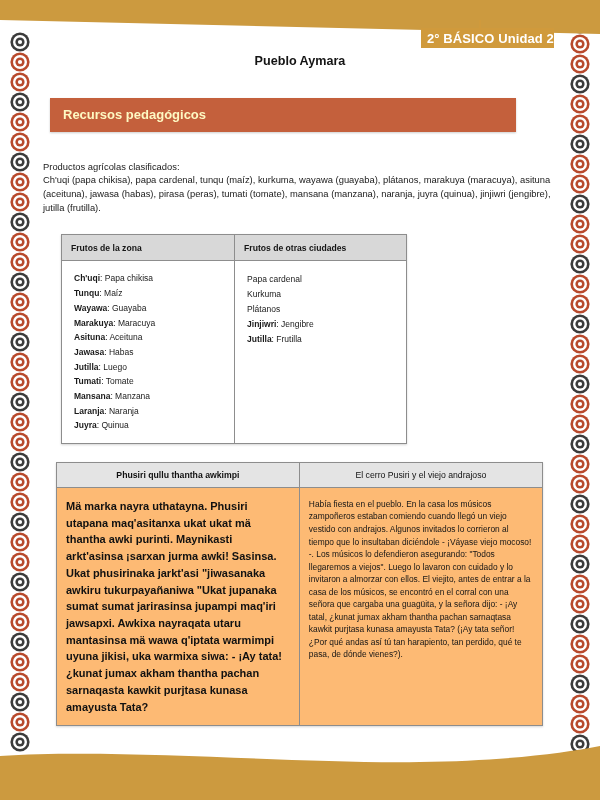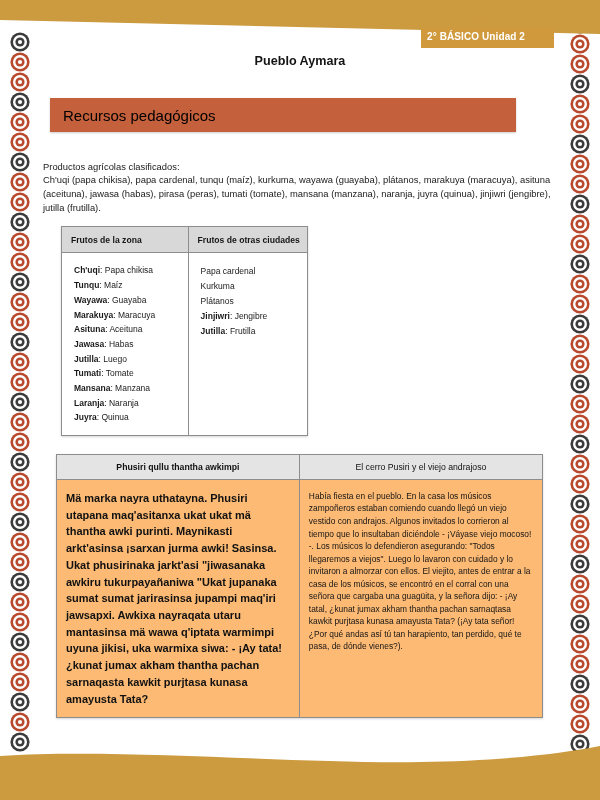--- a/index.html
+++ b/index.html
@@ -33,21 +33,21 @@
     left: 421px;
     width: 133px;
     height: 20px;
     background: #d09a3c;
     z-index: 3;
   }
   .unit-tab-label {
     position: absolute;
     left: 6px;
     top: 3px;
-    font-size: 10px;
+    font-size: 13px;
     font-weight: bold;
     color: #ffffff;
     letter-spacing: 0.1px;
     white-space: nowrap;
   }
   .unit-tab-stem {
     position: absolute;
     top: 20px;
     left: 479px;
     width: 2px;
@@ -106,43 +106,43 @@
     margin-left: 8px;
     width: 466px;
     height: 34px;
     background: #c4603c;
     box-shadow: 0 1px 2px rgba(0,0,0,0.20);
   }
   .section-bar-label {
     position: absolute;
     left: 13px;
     top: 9px;
-    font-size: 15px;
-    font-weight: normal;
-    color: #000000;
+    font-size: 13px;
+    font-weight: bold;
+    color: #fef9c3;
     white-space: nowrap;
   }
 
   
   .intro {
     margin-top: 28px;
     margin-left: 1px;
     width: 510px;
     font-size: 9.4px;
     color: #1a1a1a;
     line-height: 1.46;
   }
   .intro-lead { display: block; }
   .intro-body { display: block; }
 
   
   .table1 {
-    margin-top: 12px;
+    margin-top: 20px;
     margin-left: 19px;
-    width: 247px;
+    width: 346px;
     border: 1px solid #8d8d8d;
     border-collapse: collapse;
     background: #ffffff;
     box-shadow: 0 1px 2px rgba(0,0,0,0.17);
   }
   .table1 th {
     background: #d8d8d8;
     border: 1px solid #8d8d8d;
     font-size: 8.6px;
     font-weight: bold;

